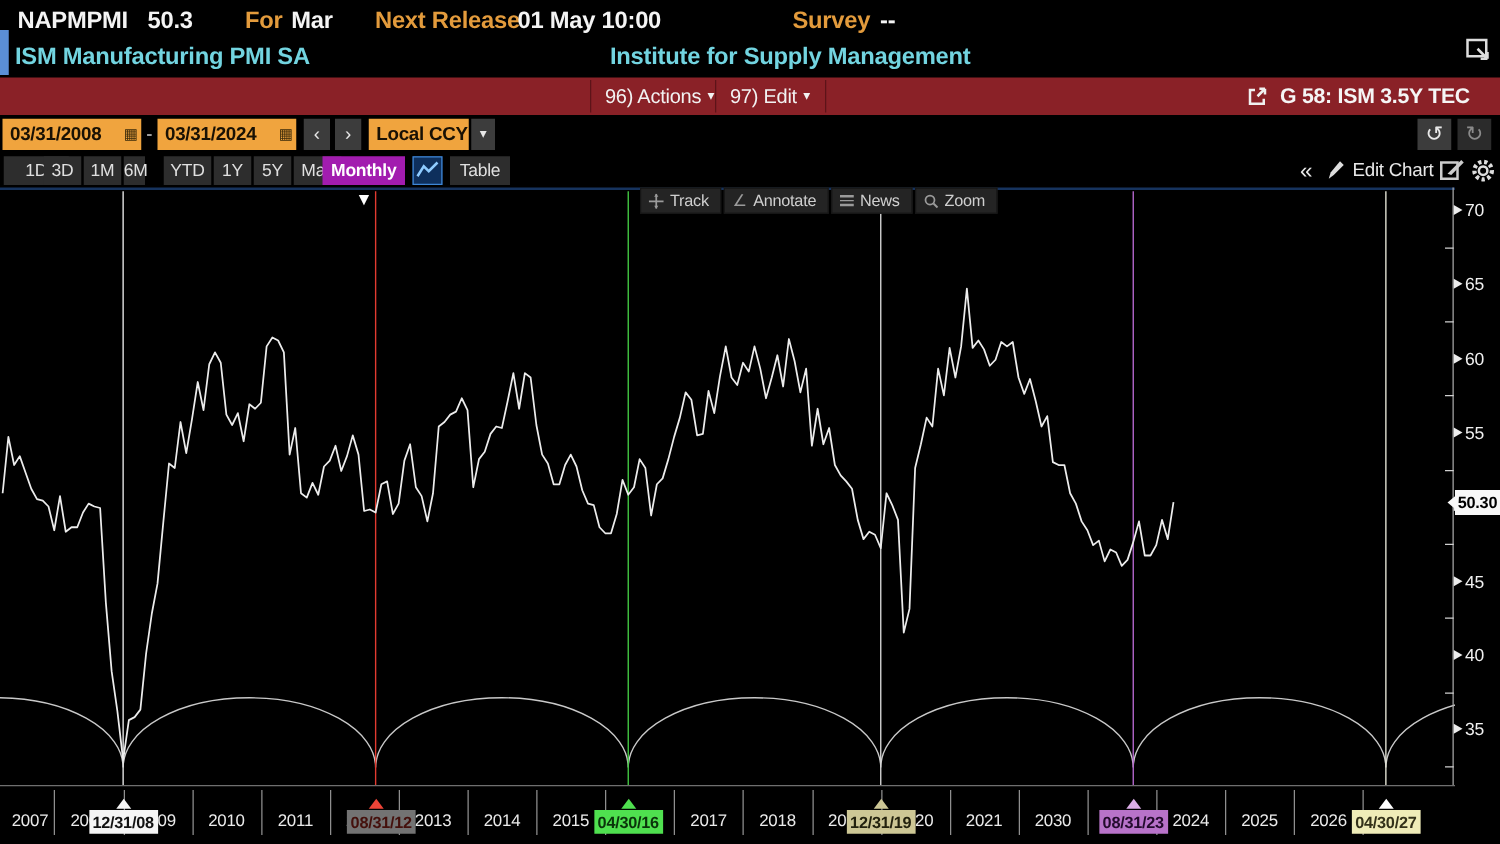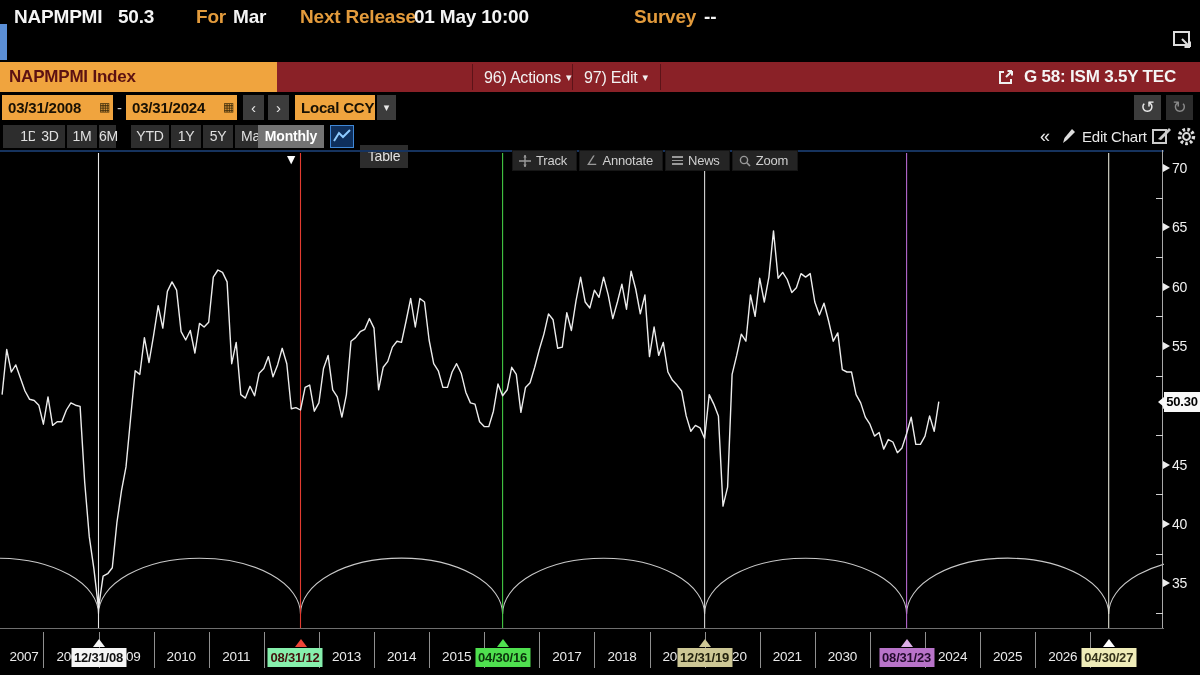--- a/index.html
+++ b/index.html
@@ -36,25 +36,25 @@
   .orange-field { background:#f0a43e; color:#191104; font-weight:700; padding-left:6px; }
   .cal-box { background:#f0a43e; color:#3a2a0a; text-align:center; font-size:12px; }
   .gray-btn { background:#3c3c3c; color:#e8e8e8; text-align:center; cursor:default; }
   .dim-btn  { background:#2b2b2b; color:#8a8a8a; text-align:center; }
 
   
   .toolbar { position:absolute; left:0; top:122px; width:1200px; height:28px; background:#000; }
   .range-btn { position:absolute; top:3px; height:23px; line-height:23px; background:#2d2d2d;
     color:#e0e0e0; font-size:14px; text-align:center; }
   .period-btn { position:absolute; left:258px; top:3px; width:66px; height:23px; line-height:23px;
-    background:#737373; color:#fff; font-size:14px; font-weight:700; text-align:center; }
+    background:#a21caf; color:#fff; font-size:14px; font-weight:700; text-align:center; }
   .ctype-btn { position:absolute; left:330px; top:3px; width:24px; height:23px;
     background:#0e2f5c; border:1px solid #3f87d6; }
   .table-btn { position:absolute; left:360px; top:3px; width:48px; height:23px; line-height:23px;
-    background:#2d2d2d; color:#e0e0e0; font-size:14px; text-align:center;margin-top:20px; }
+    background:#2d2d2d; color:#e0e0e0; font-size:14px; text-align:center; }
   .add-data { position:absolute; left:827px; top:3px; width:146px; height:23px; background:#f0a43e;
     border:none; outline:none; font-size:15px; padding-left:6px; color:#191104;
     font-family:"Liberation Sans", sans-serif; }
   .add-data::placeholder { color:#7c4e15; opacity:1; }
   .tb-right { position:absolute; top:3px; height:23px; line-height:23px; color:#e8e8e8; font-size:15px; white-space:nowrap; }
 
   
   .chart-wrap { position:absolute; left:0; top:150px; width:1164px; height:478px; overflow:hidden; }
   .plot-top-line { position:absolute; left:0; top:150px; width:1164px; height:2px; background:#16335e; }
   .float-tools { position:absolute; left:488px; top:150px; height:22px; display:flex; gap:2px; z-index:6;margin-left:24px; }
@@ -92,30 +92,31 @@
   <div class="topbar">
     <div class="blue-tab"></div>
     <span class="t1" style="left:14px">NAPMPMI</span>
     <span class="t1" style="left:118px">50.3</span>
     <span class="t1 amber" style="left:196px">For</span>
     <span class="t1" style="left:233px">Mar</span>
     <span class="t1 amber" style="left:300px">Next Release</span>
     <span class="t1" style="left:414px">01 May 10:00</span>
     <span class="t1 amber" style="left:634px">Survey</span>
     <span class="t1" style="left:704px">--</span>
+    <span class="t2" style="left:12px">ISM Manufacturing PMI SA</span>
+    <span class="t2" style="left:488px">Institute for Supply Management</span>
     <span class="screen-grab">
       <svg width="22" height="24" viewBox="0 0 22 24">
         <rect x="2" y="2" width="15" height="13" fill="none" stroke="#dddddd" stroke-width="2"></rect>
         <path d="M10 9 L18 17 M18 17 L18 11.5 M18 17 L12.5 17" stroke="#dddddd" stroke-width="2" fill="none"></path>
       </svg>
     </span>
   </div>
 
   <div class="menubar">
-    <div class="sec-field">NAPMPMI Index</div>
     <div class="mb-sep" style="left:472px"></div>
     <span class="mb-item mb-white" style="left:484px"><span>96) Actions</span><span class="mb-arrow">▾</span></span>
     <div class="mb-sep" style="left:572px"></div>
     <span class="mb-item mb-white" style="left:584px"><span>97) Edit</span><span class="mb-arrow">▾</span></span>
     <div class="mb-sep" style="left:660px"></div>
     <span class="popout">
       <svg width="18" height="18" viewBox="0 0 18 18">
         <path d="M7 4 H3 V15 H14 V11" fill="none" stroke="#f0f0f0" stroke-width="2"></path>
         <path d="M9 9 L15 3 M15 3 H10.5 M15 3 V7.5" stroke="#f0f0f0" stroke-width="2" fill="none"></path>
       </svg>
@@ -283,21 +284,21 @@
       <div class="year-label" style="left: 952.6px;">2024</div>
       <div class="year-tick" style="left: 980.1px;"></div>
       <div class="year-label" style="left: 1007.6px; text-align: right;">2025</div>
       <div class="year-tick" style="left: 1035.2px;"></div>
       <div class="year-label" style="left: 1062.8px;">2026</div>
       <div class="year-tick" style="left: 1090.3px;"></div>
       <div class="year-label" style="left: 1117.8px;">2027</div>
       <div class="date-tri" style="left: 98.5px; border-bottom: 8px solid rgb(245, 245, 245);"></div>
       <div class="date-badge" style="left: 98.5px; background: rgb(245, 245, 245); color: rgb(17, 17, 17);">12/31/08</div>
       <div class="date-tri" style="left: 300.5px; border-bottom: 8px solid rgb(238, 68, 55);"></div>
-      <div class="date-badge" style="left: 295px; background: #86efac; color: rgb(68, 16, 12);">08/31/12</div>
+      <div class="date-badge" style="left: 305px; background: #737373; color: rgb(68, 16, 12);">08/31/12</div>
       <div class="date-tri" style="left: 502.6px; border-bottom: 8px solid rgb(79, 224, 79);"></div>
       <div class="date-badge" style="left: 502.6px; background: rgb(79, 224, 79); color: rgb(11, 51, 11);">04/30/16</div>
       <div class="date-tri" style="left: 704.6px; border-bottom: 8px solid rgb(205, 199, 149);"></div>
       <div class="date-badge" style="left: 704.6px; background: rgb(205, 199, 149); color: rgb(35, 34, 14);">12/31/19</div>
       <div class="date-tri" style="left: 906.6px; border-bottom: 8px solid rgb(220, 174, 232);"></div>
       <div class="date-badge" style="left: 906.6px; background: rgb(184, 115, 201); color: rgb(35, 11, 45);">08/31/23</div>
       <div class="date-tri" style="left: 1108.7px; border-bottom: 8px solid rgb(255, 255, 255);"></div>
       <div class="date-badge" style="left: 1108.7px; background: rgb(239, 236, 184); color: rgb(52, 50, 26);">04/30/27</div>
     </div>
   <div class="last-badge" id="last-badge" style="top: 391.681px;">50.30</div>

